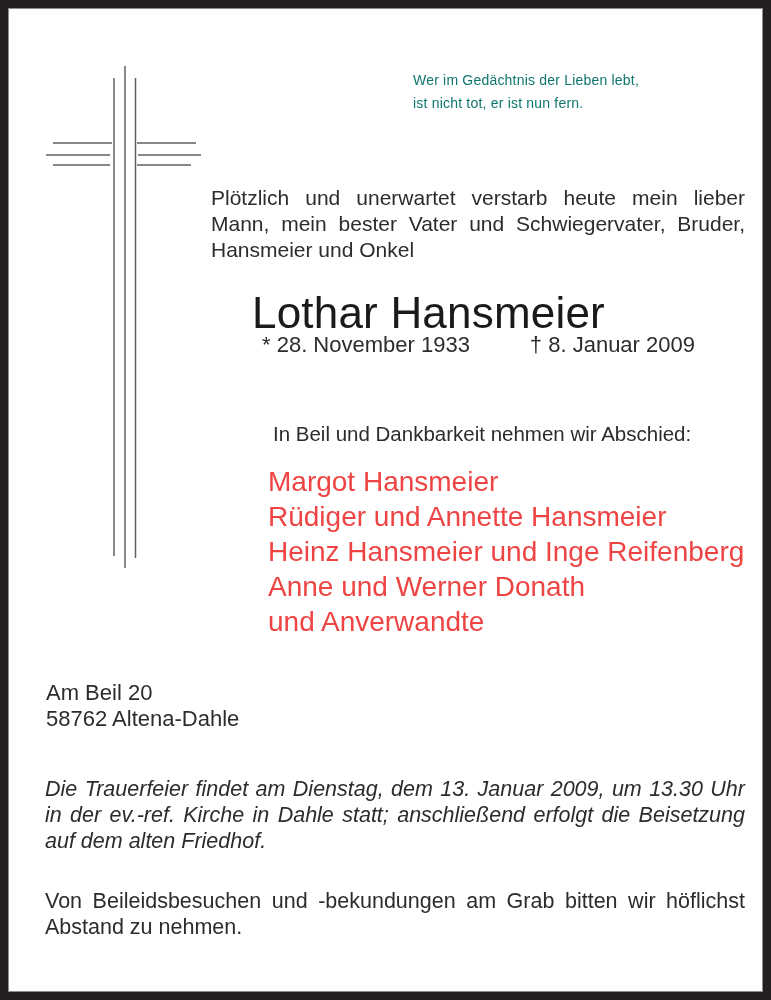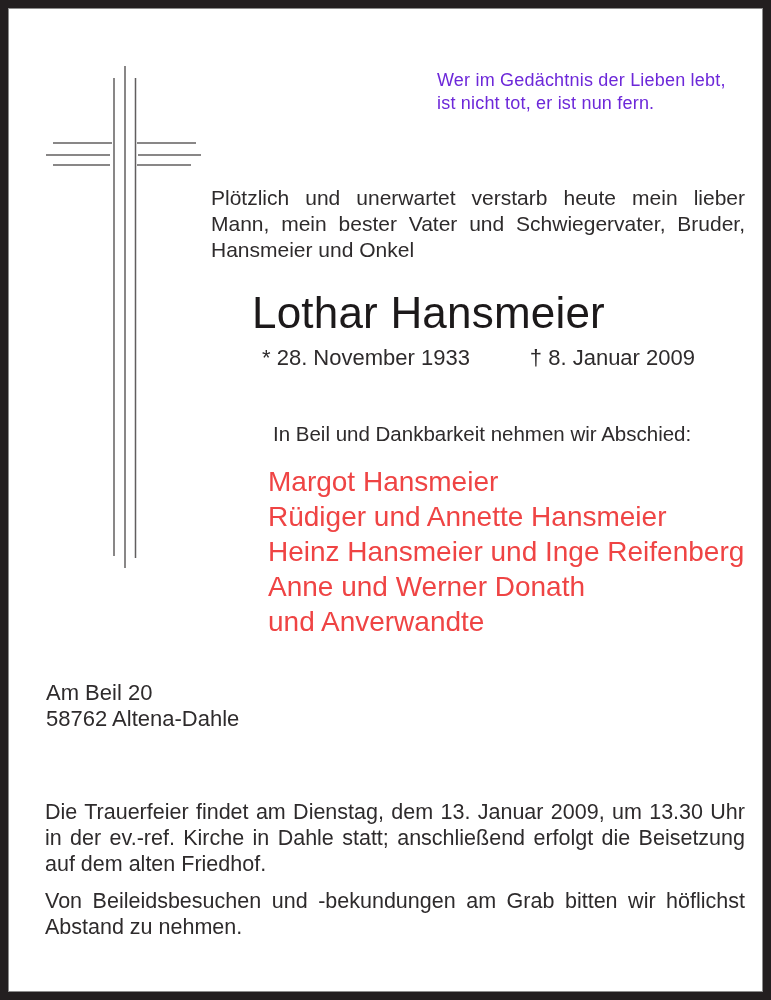--- a/index.html
+++ b/index.html
@@ -11,40 +11,40 @@
     box-sizing: border-box;
     border: 8px solid #231f20;
     box-shadow: inset 0 0 0 1px #8c8c8c;
     overflow: hidden;
     font-family: "Liberation Sans", "DejaVu Sans", sans-serif;
     color: #2e2b2c;
   }
   .abs { position: absolute; }
   
   .epigraph {
-    left: 429px; top: 61px;
-    font-size: 18px; line-height: 22.5px;
-    color: #6d28d9; letter-spacing: 0.2px;
+    left: 405px; top: 61px;
+    font-size: 14px; line-height: 22.5px;
+    color: #0f766e; letter-spacing: 0.2px;
   }
   
   .intro {
     left: 203px; top: 177px; width: 534px;
     font-size: 21px; line-height: 26px;
   }
   .jline { text-align: justify; text-align-last: justify; }
   .nline { text-align: left; }
   
   .deceased-name {
     left: 244px; top: 274px;
     font-size: 44px; line-height: 62px;
     color: #1c191a; letter-spacing: 0.2px; white-space: nowrap;
   }
   
   .dates {
-    left: 254px; top: 337px; width: 433px;
+    left: 254px; top: 324px; width: 433px;
     display: flex; justify-content: space-between;
     font-size: 22px; line-height: 26px;
   }
   
   .farewell-lead {
     left: 265px; top: 414px;
     font-size: 20.5px; line-height: 24px;
   }
   
   .mourners {
@@ -52,22 +52,22 @@
     font-size: 28px; line-height: 35px;
     color: #ef4444;
   }
   
   .address {
     left: 38px; top: 672px;
     font-size: 22px; line-height: 26px;
   }
   
   .service {
-    left: 37px; top: 791px; width: 700px;
-    font-size: 21.5px; line-height: 26px;
+    left: 37px; top: 768px; width: 700px;
+    font-size: 21.5px; line-height: 26px; font-style: italic;
   }
   
   .condolence {
     left: 37px; top: 880px; width: 700px;
     font-size: 21.5px; line-height: 26px;
   }
   .cross-wrap { left: 30px; top: 50px; width: 180px; height: 520px; }
 </style>
 </head>
 <body>

